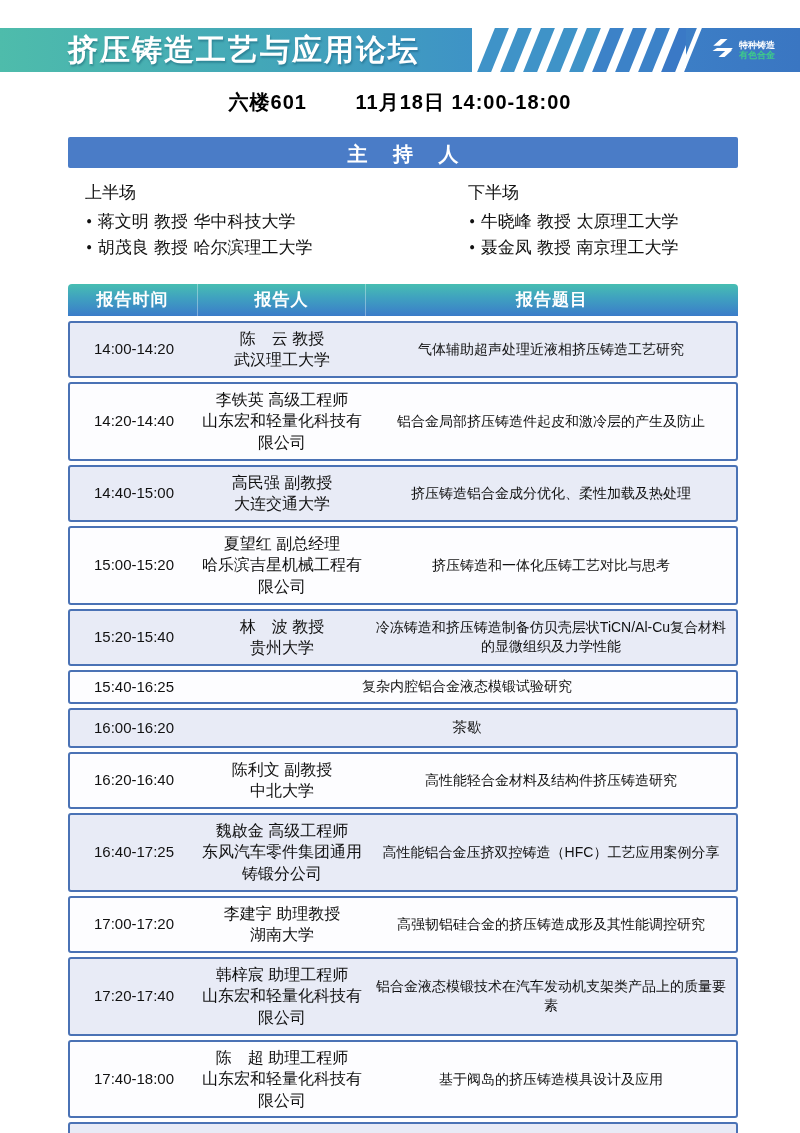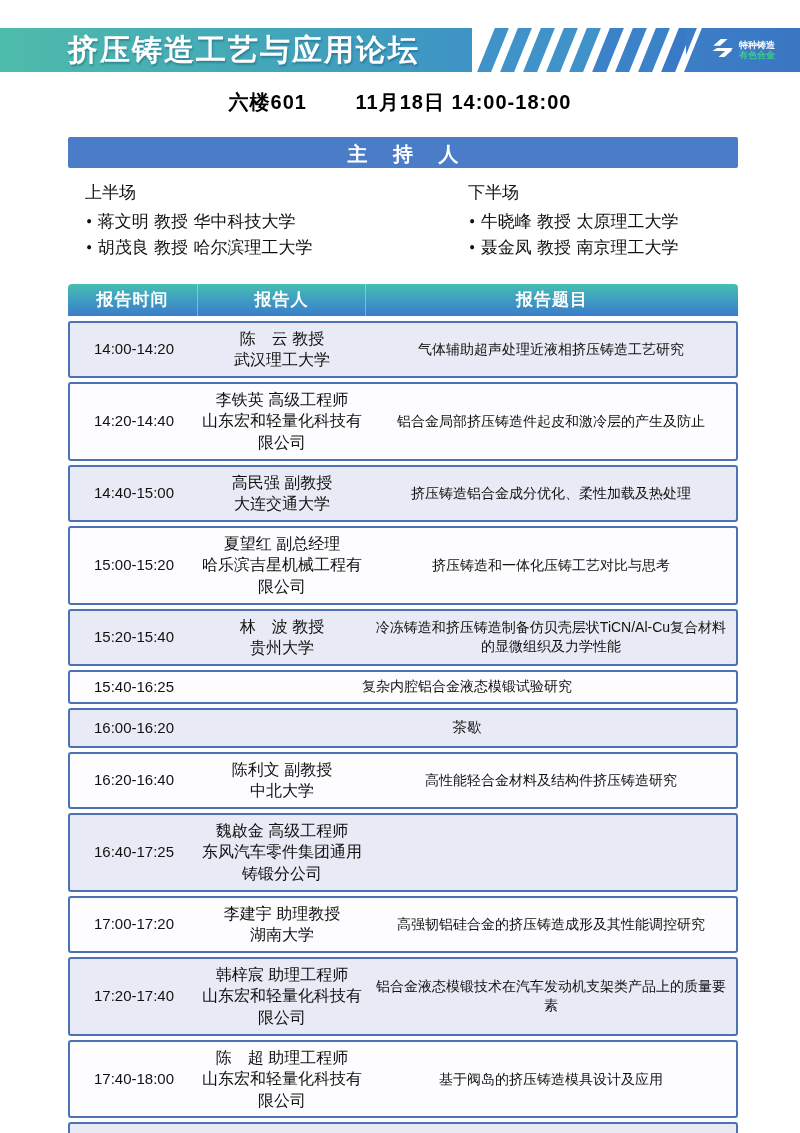--- a/index.html
+++ b/index.html
@@ -242,20 +242,21 @@
     </div>
     <div class="cell c-title">高性能轻合金材料及结构件挤压铸造研究</div>
   </div>
 
   <div class="sched-row shaded">
     <div class="cell c-time">16:40-17:25</div>
     <div class="cell c-speaker">
       <div class="sp-name">魏啟金 高级工程师</div>
       <div class="sp-org">东风汽车零件集团通用铸锻分公司</div>
     </div>
+    <div class="cell c-title">高性能铝合金压挤双控铸造（HFC）工艺应用案例分享</div>
   </div>
 
   <div class="sched-row">
     <div class="cell c-time">17:00-17:20</div>
     <div class="cell c-speaker">
       <div class="sp-name">李建宇 助理教授</div>
       <div class="sp-org">湖南大学</div>
     </div>
     <div class="cell c-title">高强韧铝硅合金的挤压铸造成形及其性能调控研究</div>
   </div>

